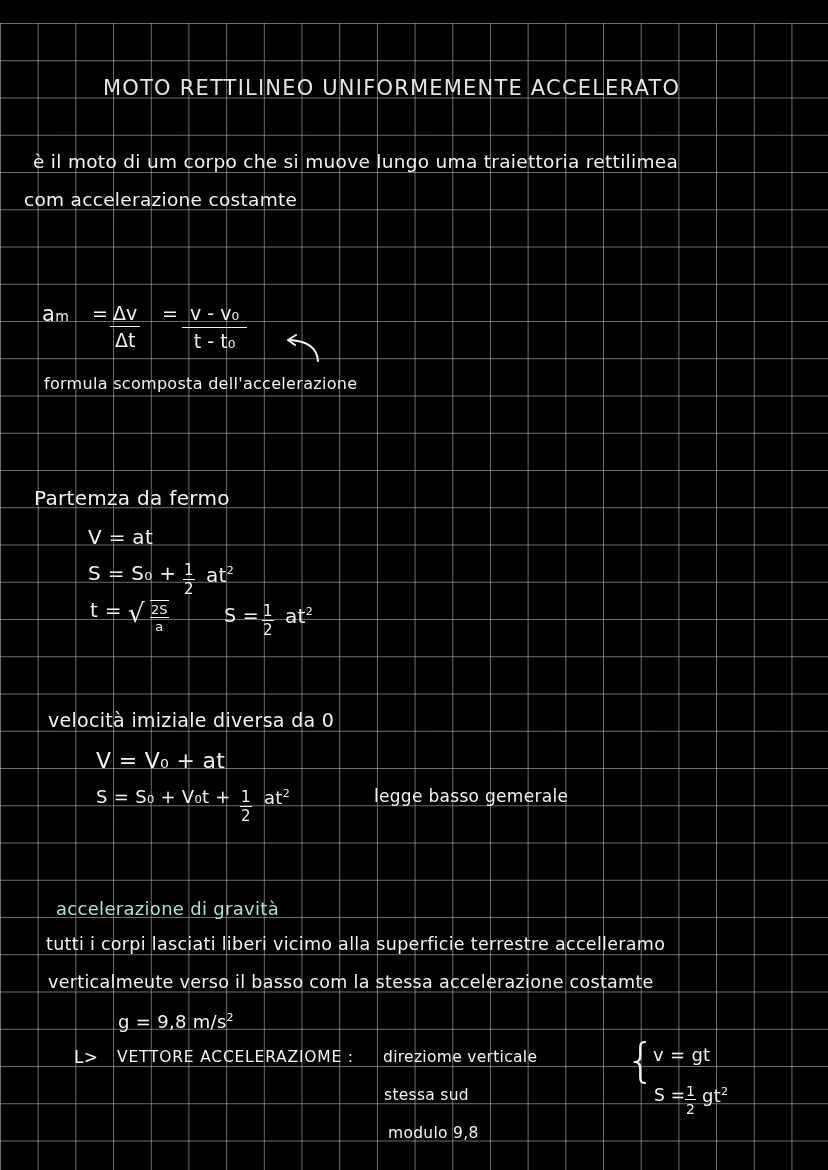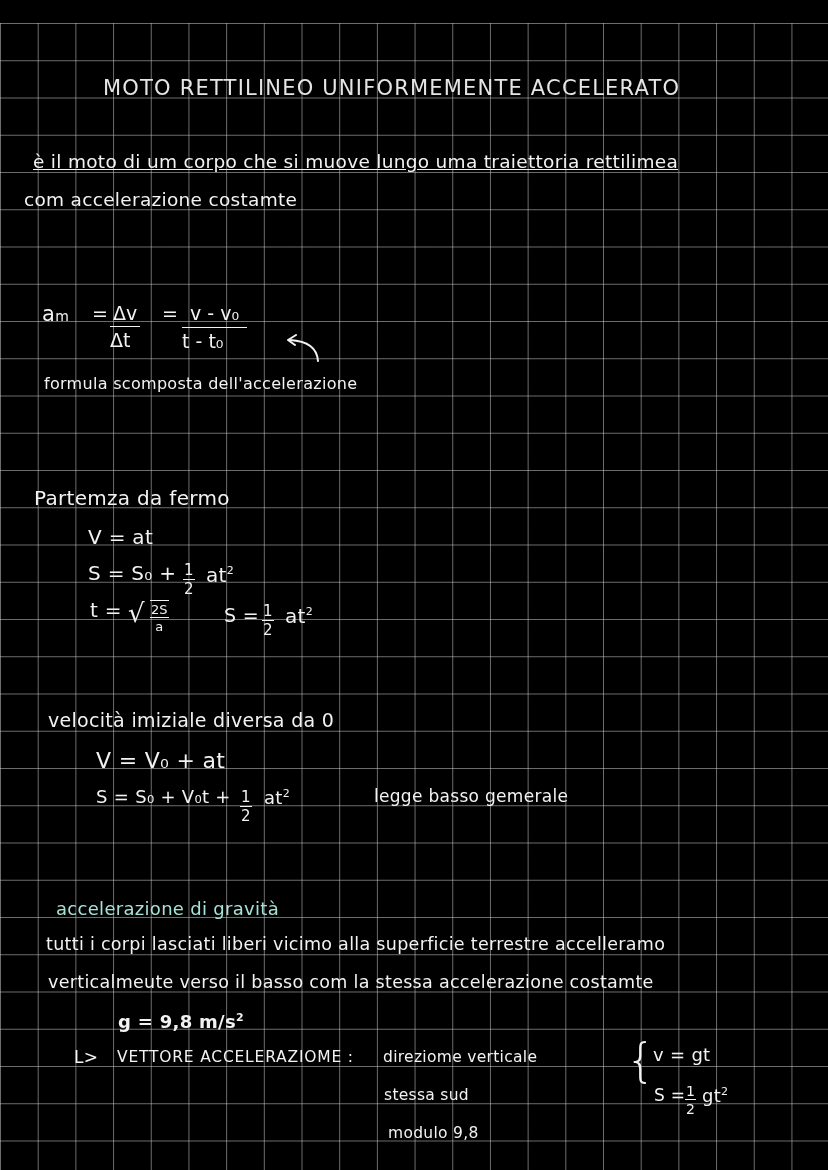--- a/index.html
+++ b/index.html
@@ -13,39 +13,39 @@
     position: absolute; left: 0; top: 23px; width: 828px; height: 1147px;
     background-image:
       linear-gradient(to right, rgba(200,200,200,0.55) 1px, transparent 1px),
       linear-gradient(to bottom, rgba(200,200,200,0.55) 1px, transparent 1px);
     background-size: 37.7px 37.25px;
     background-position: 0 0;
   }
   .t { position: absolute; white-space: nowrap; font-size: 19px; letter-spacing: 0.3px; line-height: 1; }
   .title { color: #e5e5e5; font-size: 21px; letter-spacing: 1.2px; }
   .subtitle { color: #a7e2d6; font-size: 18px; }
-  .frac { position: absolute; display: inline-flex; flex-direction: column; align-items: flex-start; font-size: 19px; line-height: 1; }
+  .frac { position: absolute; display: inline-flex; flex-direction: column; align-items: center; font-size: 19px; line-height: 1; }
   .frac .num { padding: 0 3px 3px 3px; border-bottom: 1.6px solid #f2f2f2; }
   .frac .den { padding-top: 4px; }
   .small-frac { position: absolute; display: inline-flex; flex-direction: column; align-items: center; font-size: 15px; line-height: 1; }
   .small-frac .num { border-bottom: 1.4px solid #f2f2f2; padding: 0 1px 1px 1px; }
   .small-frac .den { padding-top: 2px; }
   sup { font-size: 11px; vertical-align: super; }
   .sqrt { position: absolute; font-size: 26px; line-height: 1; }
   .brace { position: absolute; font-size: 46px; line-height: 1; font-weight: 200; }
   .arrow { position: absolute; }
 </style>
 </head>
 <body>
 
 <div class="grid"></div>
 
 <div class="t title" style="left:103px; top:78px;">MOTO RETTILINEO UNIFORMEMENTE ACCELERATO</div>
 
-<div class="t" style="left:33px; top:153px; font-size:18.5px;text-decoration:underline;">è il moto di um corpo che si muove lungo uma traiettoria rettilimea</div>
+<div class="t" style="left:33px; top:153px; font-size:18.5px;">è il moto di um corpo che si muove lungo uma traiettoria rettilimea</div>
 <div class="t" style="left:24px; top:191px; font-size:18.5px;">com accelerazione costamte</div>
 
 <div>
   <div class="t" style="left:42px; top:304px; font-size:21px;">
     <span>a</span><span style="font-size:14px;">m</span>
   </div>
   <div class="t" style="left:92px; top:304px;">=</div>
   <div class="frac" style="left:110px; top:304px;">
     <span class="num">Δv</span>
     <span class="den">Δt</span>
@@ -96,21 +96,21 @@
     <span class="den">2</span>
   </div>
   <div class="t" style="left:264px; top:788px; font-size:18px;"><span>at</span><sup>2</sup></div>
   <div class="t" style="left:374px; top:788px; font-size:17px;">legge basso gemerale</div>
 </div>
 
 <div>
   <div class="t subtitle" style="left:56px; top:900px;">accelerazione di gravità</div>
   <div class="t" style="left:46px; top:936px; font-size:17.5px;">tutti i corpi lasciati liberi vicimo alla superficie terrestre accelleramo</div>
   <div class="t" style="left:48px; top:974px; font-size:17.5px;">verticalmeute verso il basso com la stessa accelerazione costamte</div>
-  <div class="t" style="left:118px; top:1012px; font-size:18px;font-weight:bold;"><span>g = 9,8 m/s</span><sup>2</sup></div>
+  <div class="t" style="left:118px; top:1012px; font-size:18px;"><span>g = 9,8 m/s</span><sup>2</sup></div>
 
   <div class="t" style="left:74px; top:1049px; font-size:17px;">L&gt;</div>
   <div class="t" style="left:117px; top:1050px; font-size:15.5px; letter-spacing:0.8px;">VETTORE ACCELERAZIOME :</div>
   <div class="t" style="left:383px; top:1050px; font-size:15.5px;">direziome verticale</div>
   <div class="t" style="left:384px; top:1088px; font-size:15.5px;">stessa sud</div>
   <div class="t" style="left:388px; top:1126px; font-size:15.5px;">modulo 9,8</div>
 
   <div class="brace" style="left:626px; top:1037px;">{</div>
   <div class="t" style="left:653px; top:1046px; font-size:18px;">v = gt</div>
   <div class="t" style="left:654px; top:1087px; font-size:17px;">S =</div>

